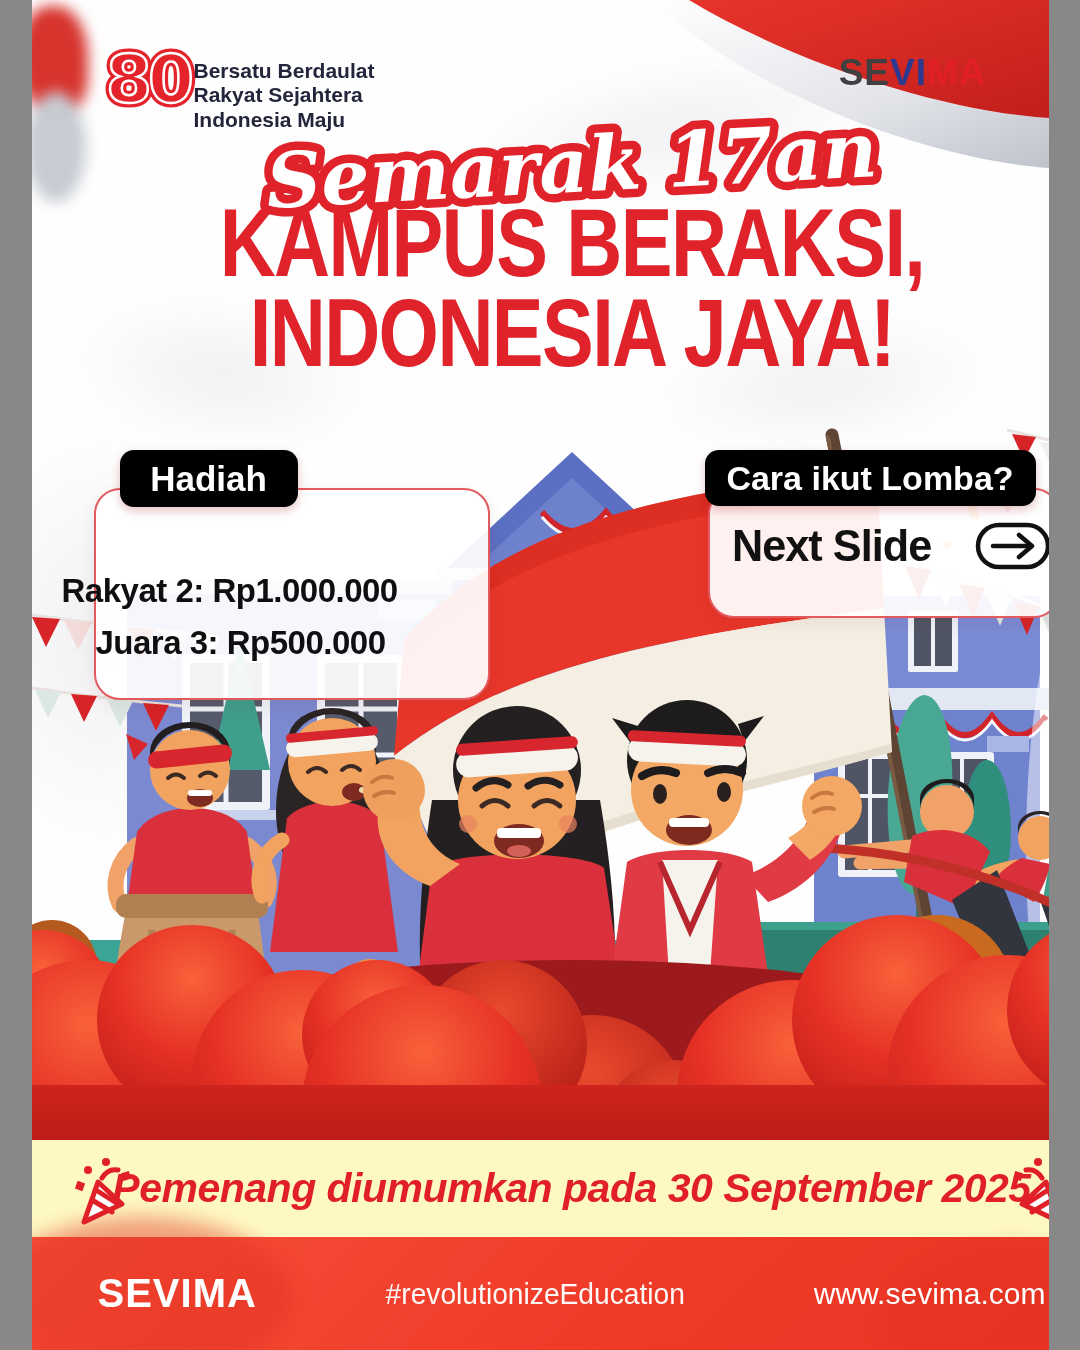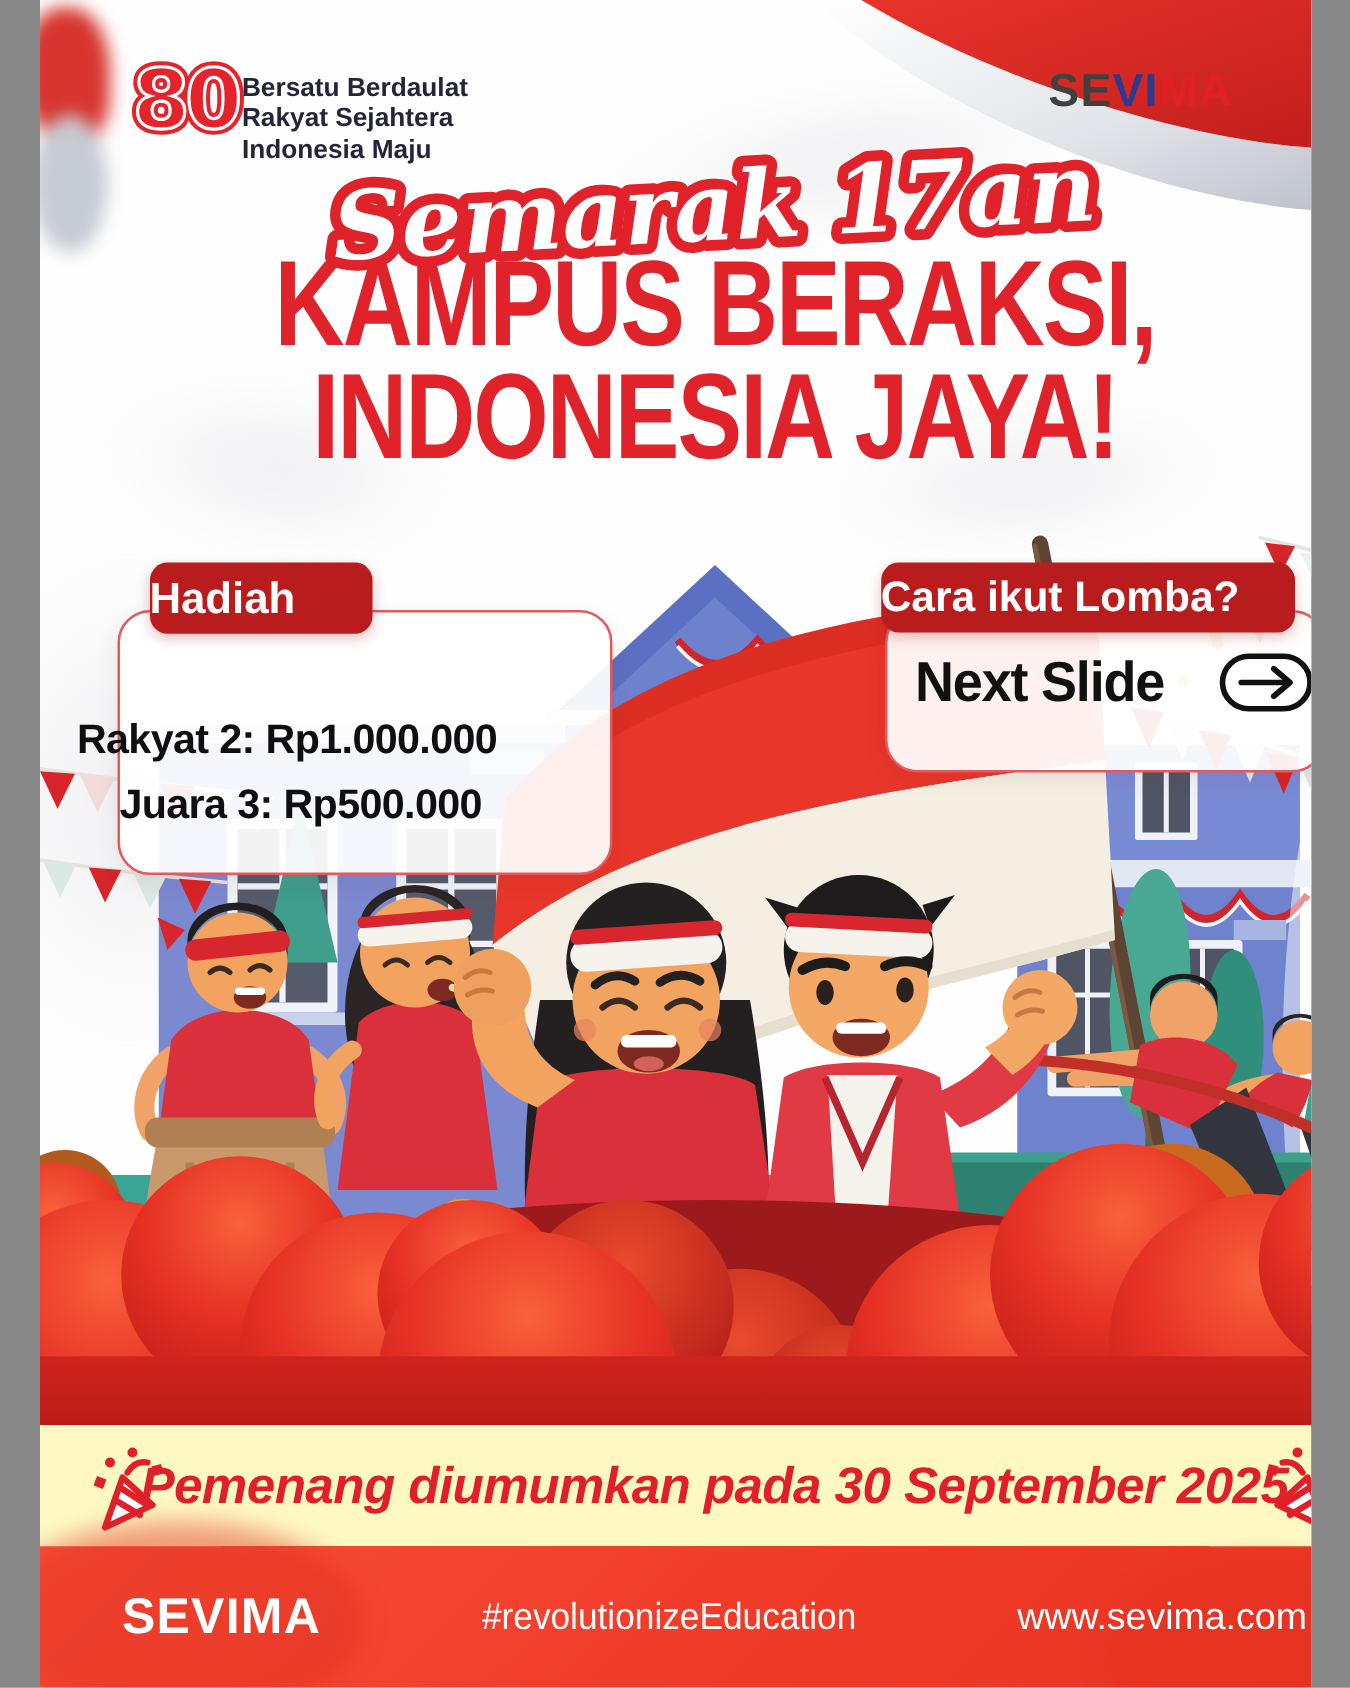--- a/index.html
+++ b/index.html
@@ -21,22 +21,22 @@
   #script-title{left:0;top:108px;width:1080px;text-align:center;z-index:2;}
   #main-title{left:0;top:198px;width:1080px;text-align:center;z-index:2;color:#E0232B;
               font-size:97px;font-weight:800;line-height:.93;letter-spacing:-2px;transform:scaleX(.8);transform-origin:50% 0;}
   #subtitle{left:0;top:336px;width:1080px;text-align:center;z-index:2;color:#2E2E30;
             font-size:30px;font-weight:500;line-height:1.3;white-space:nowrap;}
   
   #scene{left:0;top:0;width:1080px;height:1350px;z-index:1;pointer-events:none;}
   
   .card{position:absolute;background:rgba(255,255,255,.93);border:2px solid #E2595E;border-radius:26px;z-index:3;
         box-shadow:0 6px 18px rgba(120,30,30,.08);}
-  .badge{position:absolute;background:#b91c1c;color:#fff;border-radius:14px;z-index:4;display:flex;
-         align-items:center;justify-content:flex-start;font-weight:bold;box-shadow:0 4px 10px rgba(160,20,20,.25);}
+  .badge{position:absolute;background:#000000;color:#fff;border-radius:14px;z-index:4;display:flex;
+         align-items:center;justify-content:center;font-weight:bold;box-shadow:0 4px 10px rgba(160,20,20,.25);}
   #prize-card{left:62px;top:488px;width:392px;height:208px;}
   #prize-badge{left:88px;top:450px;width:178px;height:57px;font-size:35px;}
   .prize-line{position:absolute;left:30px;font-size:33px;font-weight:bold;color:#0F0F12;letter-spacing:-.5px;white-space:nowrap;}
   #cta-card{left:676px;top:488px;width:348px;height:126px;}
   #cta-badge{left:673px;top:450px;width:331px;height:56px;font-size:34px;}
   #cta-action{position:absolute;left:700px;top:520px;z-index:4;display:flex;align-items:center;gap:36px;cursor:pointer;}
   #cta-action .txt{font-size:45px;font-weight:800;color:#111;letter-spacing:-1px;transform:scaleX(.96);transform-origin:0 50%;white-space:nowrap;}
   
   #banner{left:0;top:1140px;width:1080px;height:97px;background:#fef9c3;z-index:3;display:flex;align-items:center;justify-content:center;}
   #banner .txt{color:#E01F28;font-size:41px;font-weight:bold;font-style:italic;letter-spacing:-.5px;white-space:nowrap;}

